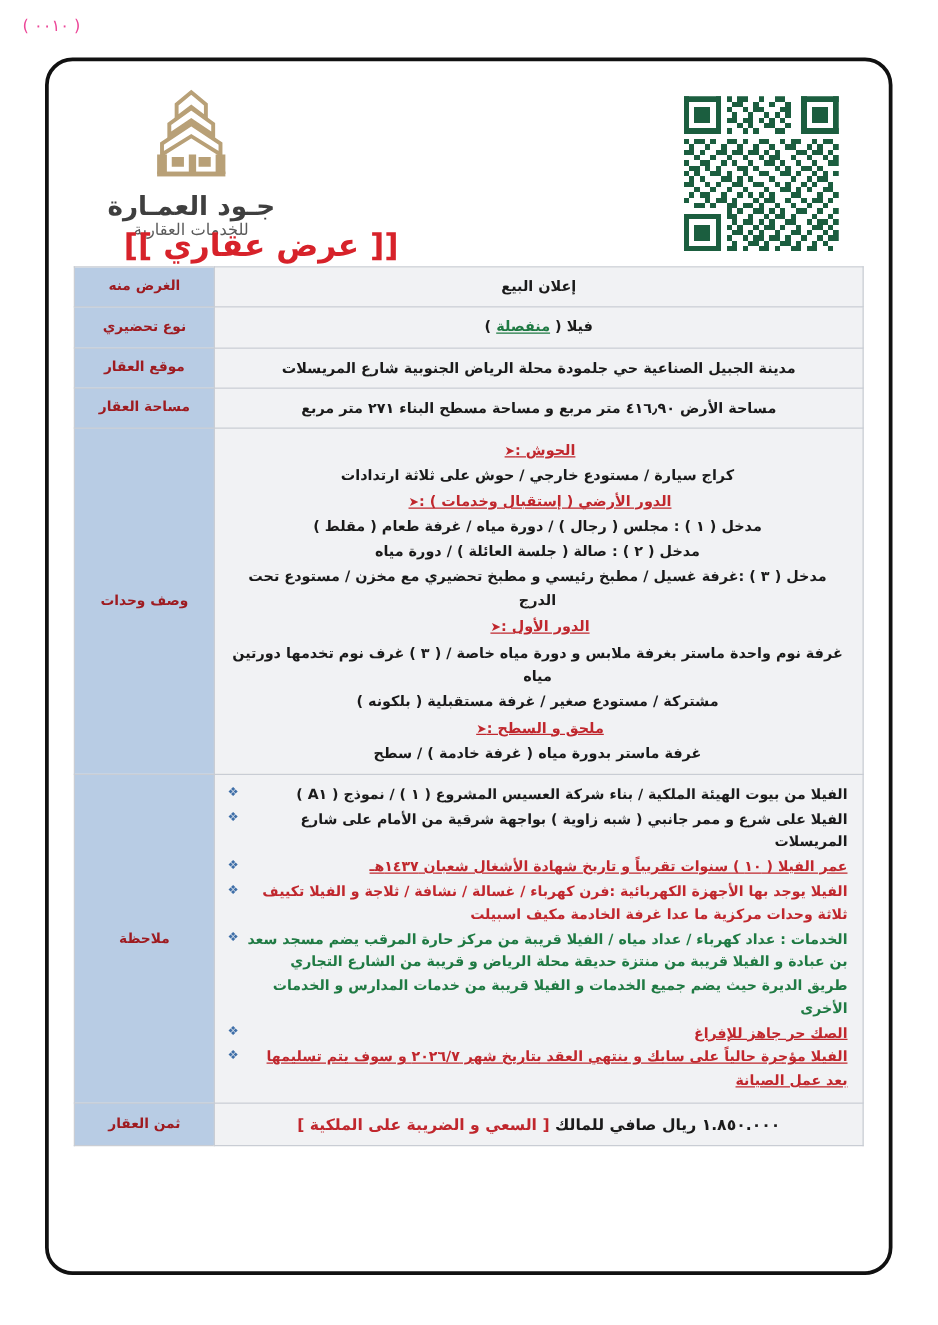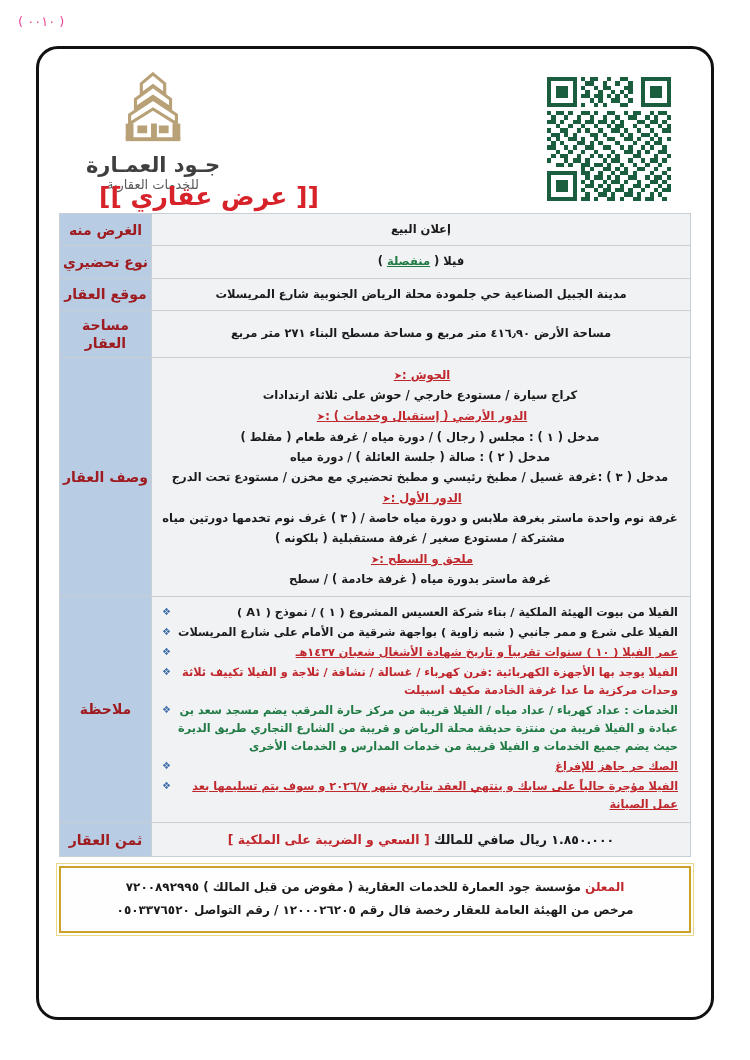--- a/index.html
+++ b/index.html
@@ -83,25 +83,25 @@
     width: 100%;
     border-collapse: collapse;
     table-layout: fixed;
     direction: rtl;
   }
   table.sheet td {
     border: 1px solid #c9cdd4;
     vertical-align: middle;
   }
   td.lbl {
-    width: 92px;
+    width: 112px;
     background: #b8cce4;
     color: #9e1b20;
     font-weight: bold;
-    font-size: 14px;
+    font-size: 11px;
     text-align: center;
     padding: 5px 2px;
     line-height: 1.3;
   }
   td.val {
     background: #f1f2f4;
     text-align: center;
     font-size: 11.5px;
     font-weight: bold;
     color: #1a1a1a;
@@ -503,21 +503,21 @@
               <div class="line">مدخل ( ١ ) : مجلس ( رجال ) / دورة مياه / غرفة طعام ( مقلط )</div>
               <div class="line">مدخل ( ٢ ) : صالة ( جلسة العائلة ) / دورة مياه</div>
               <div class="line">مدخل ( ٣ ) :غرفة غسيل / مطبخ رئيسي و مطبخ تحضيري مع مخزن / مستودع تحت الدرج</div>
               <div class="sec-head"><span>الدور الأول :</span><span class="bullet">➤</span></div>
               <div class="line">غرفة نوم واحدة ماستر بغرفة ملابس و دورة مياه خاصة / ( ٣ ) غرف نوم تخدمها دورتين مياه</div>
               <div class="line">مشتركة / مستودع صغير / غرفة مستقبلية ( بلكونه )</div>
               <div class="sec-head"><span>ملحق و السطح :</span><span class="bullet">➤</span></div>
               <div class="line">غرفة ماستر بدورة مياه ( غرفة خادمة ) / سطح</div>
             </div>
       </td>
-      <td class="lbl">وصف العقار</td>
+      <td class="lbl">وصف وحدات</td>
     </tr>
 
     <tr>
       <td class="val block">
         <div id="notes-host">
               <div class="note center">
                 <span class="txt">الفيلا من بيوت الهيئة الملكية / بناء شركة العسيس المشروع ( ١ ) / نموذج ( A١ )</span>
                 <span class="dia">❖</span>
               </div>
               <div class="note center">
@@ -553,21 +553,14 @@
       <td class="price">
         <span>١.٨٥٠.٠٠٠</span>
         <span>ريال صافي للمالك</span>
         <span class="red">[ السعي و الضريبة على الملكية ]</span>
       </td>
       <td class="lbl">ثمن العقار</td>
     </tr>
   </tbody>
     </table>
 
-  <div class="footbox">
-    <div class="fl">
-      <span class="red">المعلن</span>
-      <span>مؤسسة جود العمارة للخدمات العقارية ( مفوض من قبل المالك )  ٧٢٠٠٨٩٢٩٩٥</span>
-    </div>
-    <div class="fl">مرخص من الهيئة العامة للعقار رخصة فال رقم ١٢٠٠٠٢٦٢٠٥  /  رقم التواصل ٠٥٠٣٣٧٦٥٢٠</div>
-  </div>
 
 </div>
 
 </body></html>

